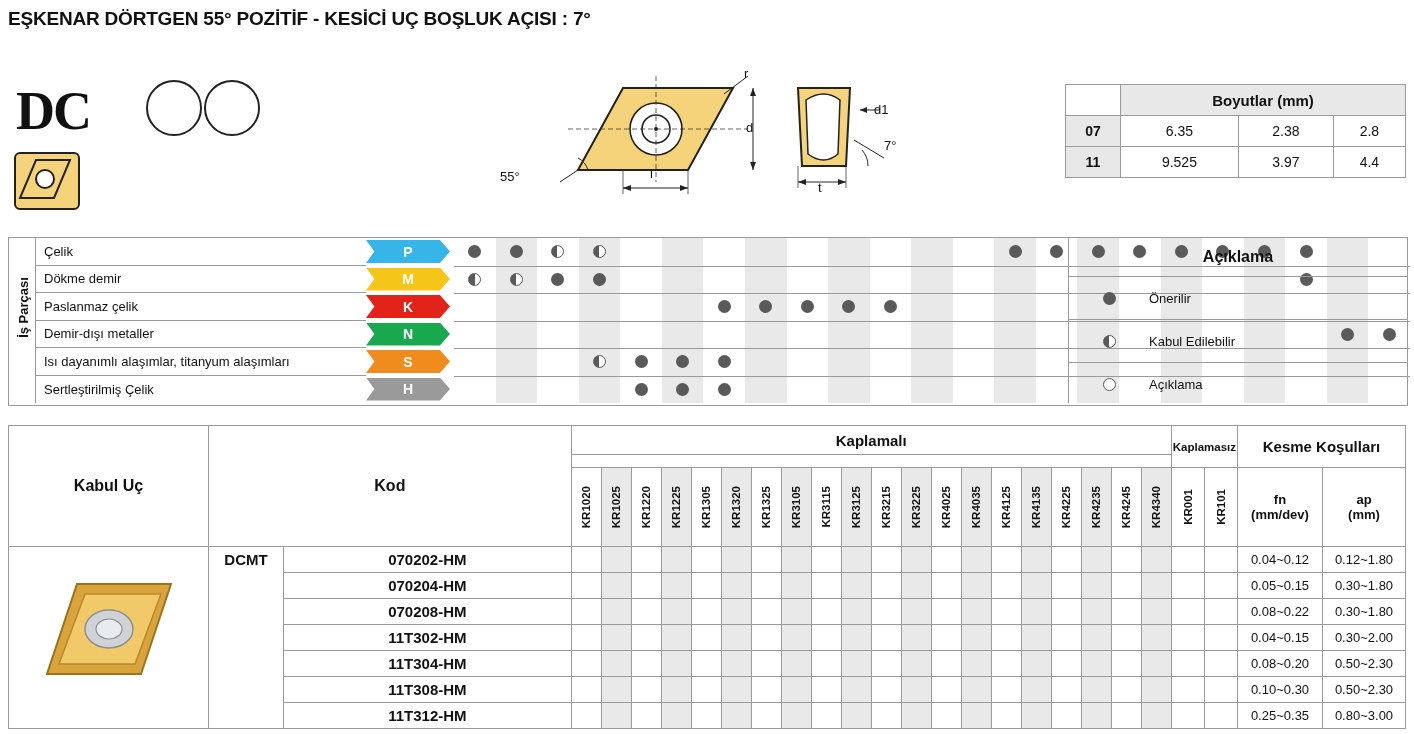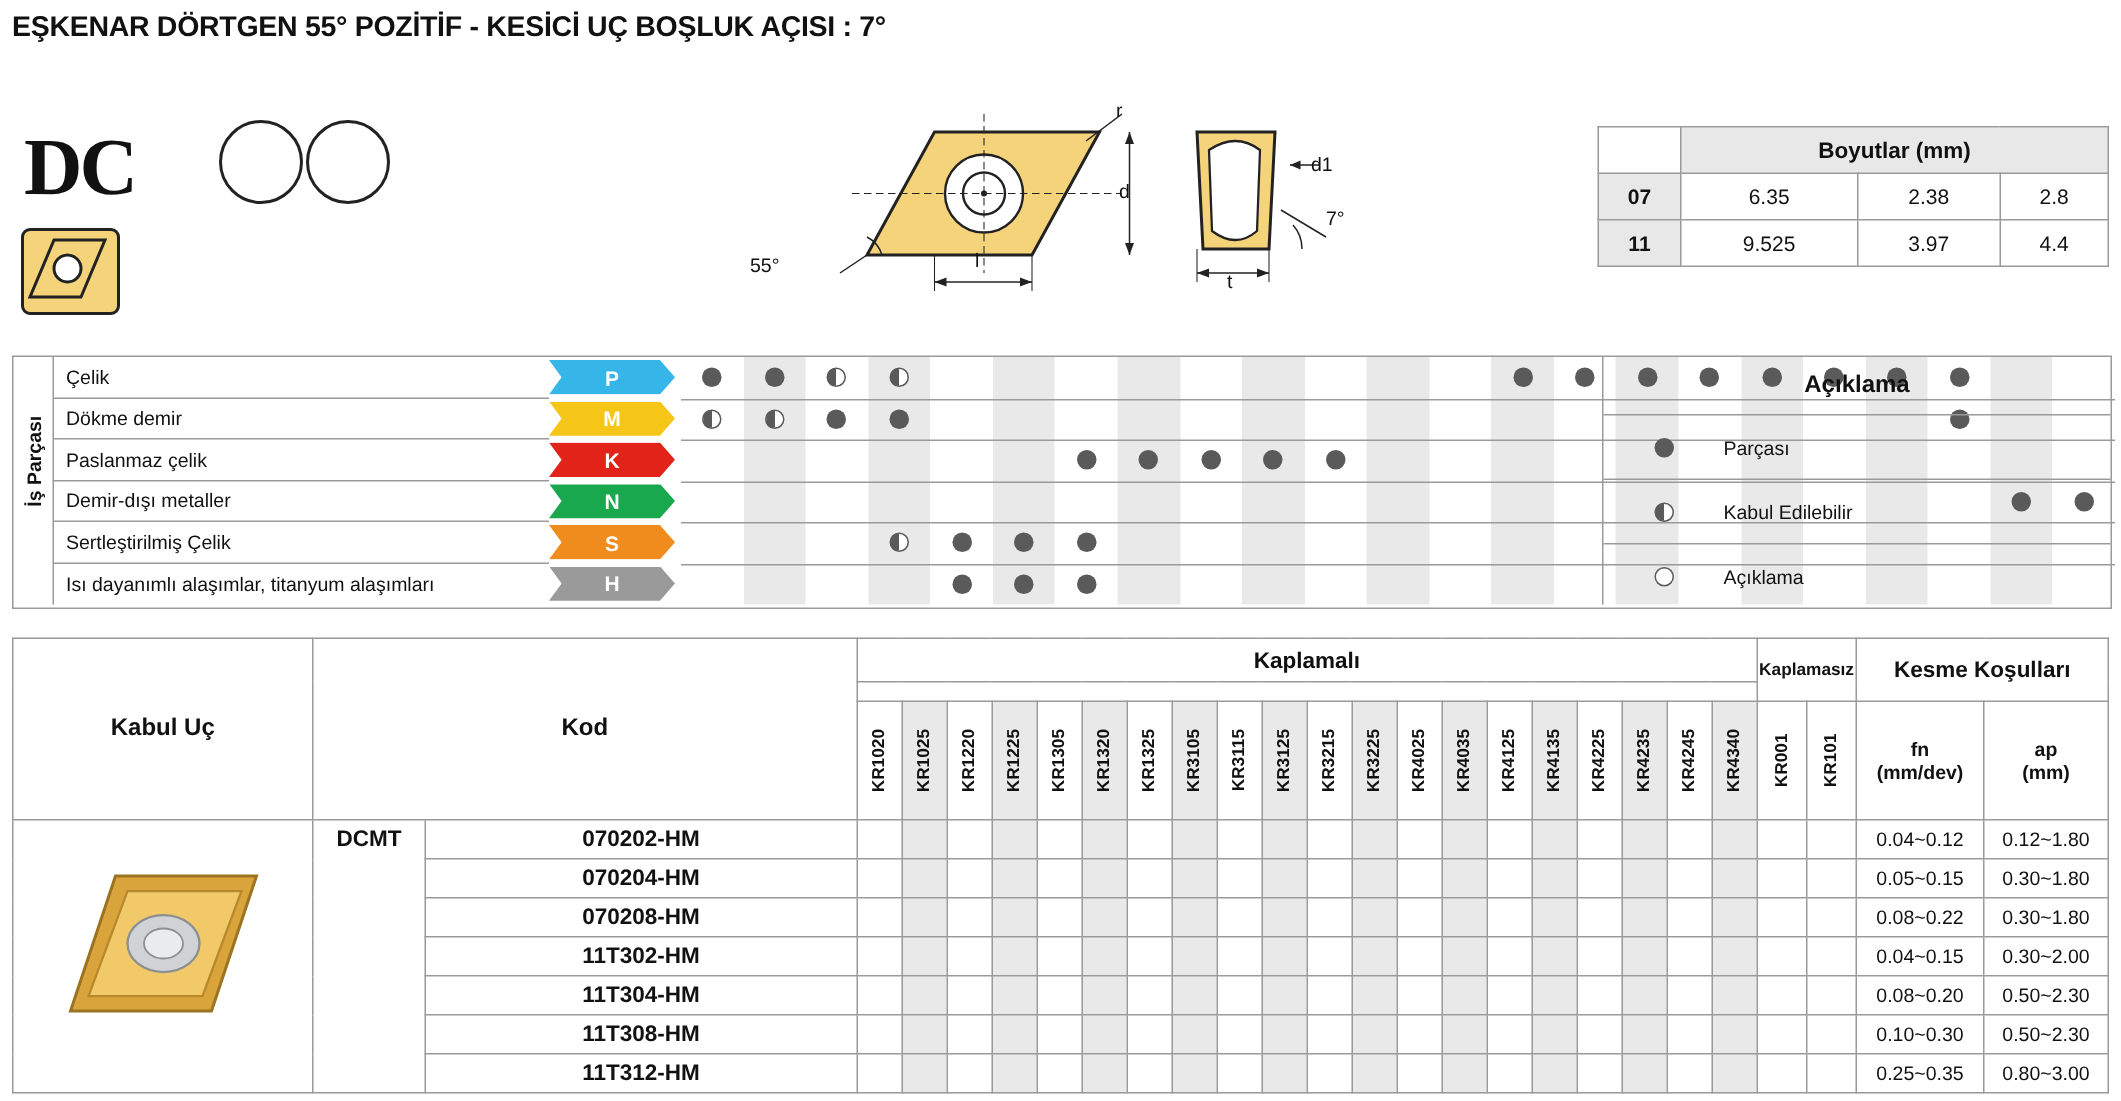--- a/index.html
+++ b/index.html
@@ -220,22 +220,22 @@
 
   <div class="mat-wrap">
     <div class="mat-side">
       <span>İş Parçası</span>
     </div>
     <div class="mat-names" id="mat-names">
         <div class="mat-row">Çelik</div>
         <div class="mat-row">Dökme demir</div>
         <div class="mat-row">Paslanmaz çelik</div>
         <div class="mat-row">Demir-dışı metaller</div>
+        <div class="mat-row">Isı dayanımlı alaşımlar, titanyum alaşımları</div>
         <div class="mat-row">Sertleştirilmiş Çelik</div>
-        <div class="mat-row">Isı dayanımlı alaşımlar, titanyum alaşımları</div>
       </div>
     <div class="mat-tags" id="mat-tags">
         <div class="tag">
           <div class="shape" style="background: rgb(53, 181, 232);">P</div>
         </div>
         <div class="tag">
           <div class="shape" style="background: rgb(245, 197, 24);">M</div>
         </div>
         <div class="tag">
           <div class="shape" style="background: rgb(226, 35, 26);">K</div>
@@ -479,21 +479,21 @@
         <div style="position: absolute; left: 0px; top: 82.5px; width: 956px; height: 1px; background: rgb(154, 154, 154);"></div>
         <div style="position: absolute; left: 0px; top: 110px; width: 956px; height: 1px; background: rgb(154, 154, 154);"></div>
         <div style="position: absolute; left: 0px; top: 137.5px; width: 956px; height: 1px; background: rgb(154, 154, 154);"></div>
       </div>
     <div class="legend">
       <div class="legend-title">Açıklama</div>
       <div class="legend-row">
         <div class="sym">
             <span class="dot"></span>
           </div>
-        <div>Parçası</div>
+        <div>Önerilir</div>
       </div>
       <div class="legend-row">
         <div class="sym">
             <span class="dot half"></span>
           </div>
         <div>Kabul Edilebilir</div>
       </div>
       <div class="legend-row">
         <div class="sym">
             <span class="dot open"></span>

